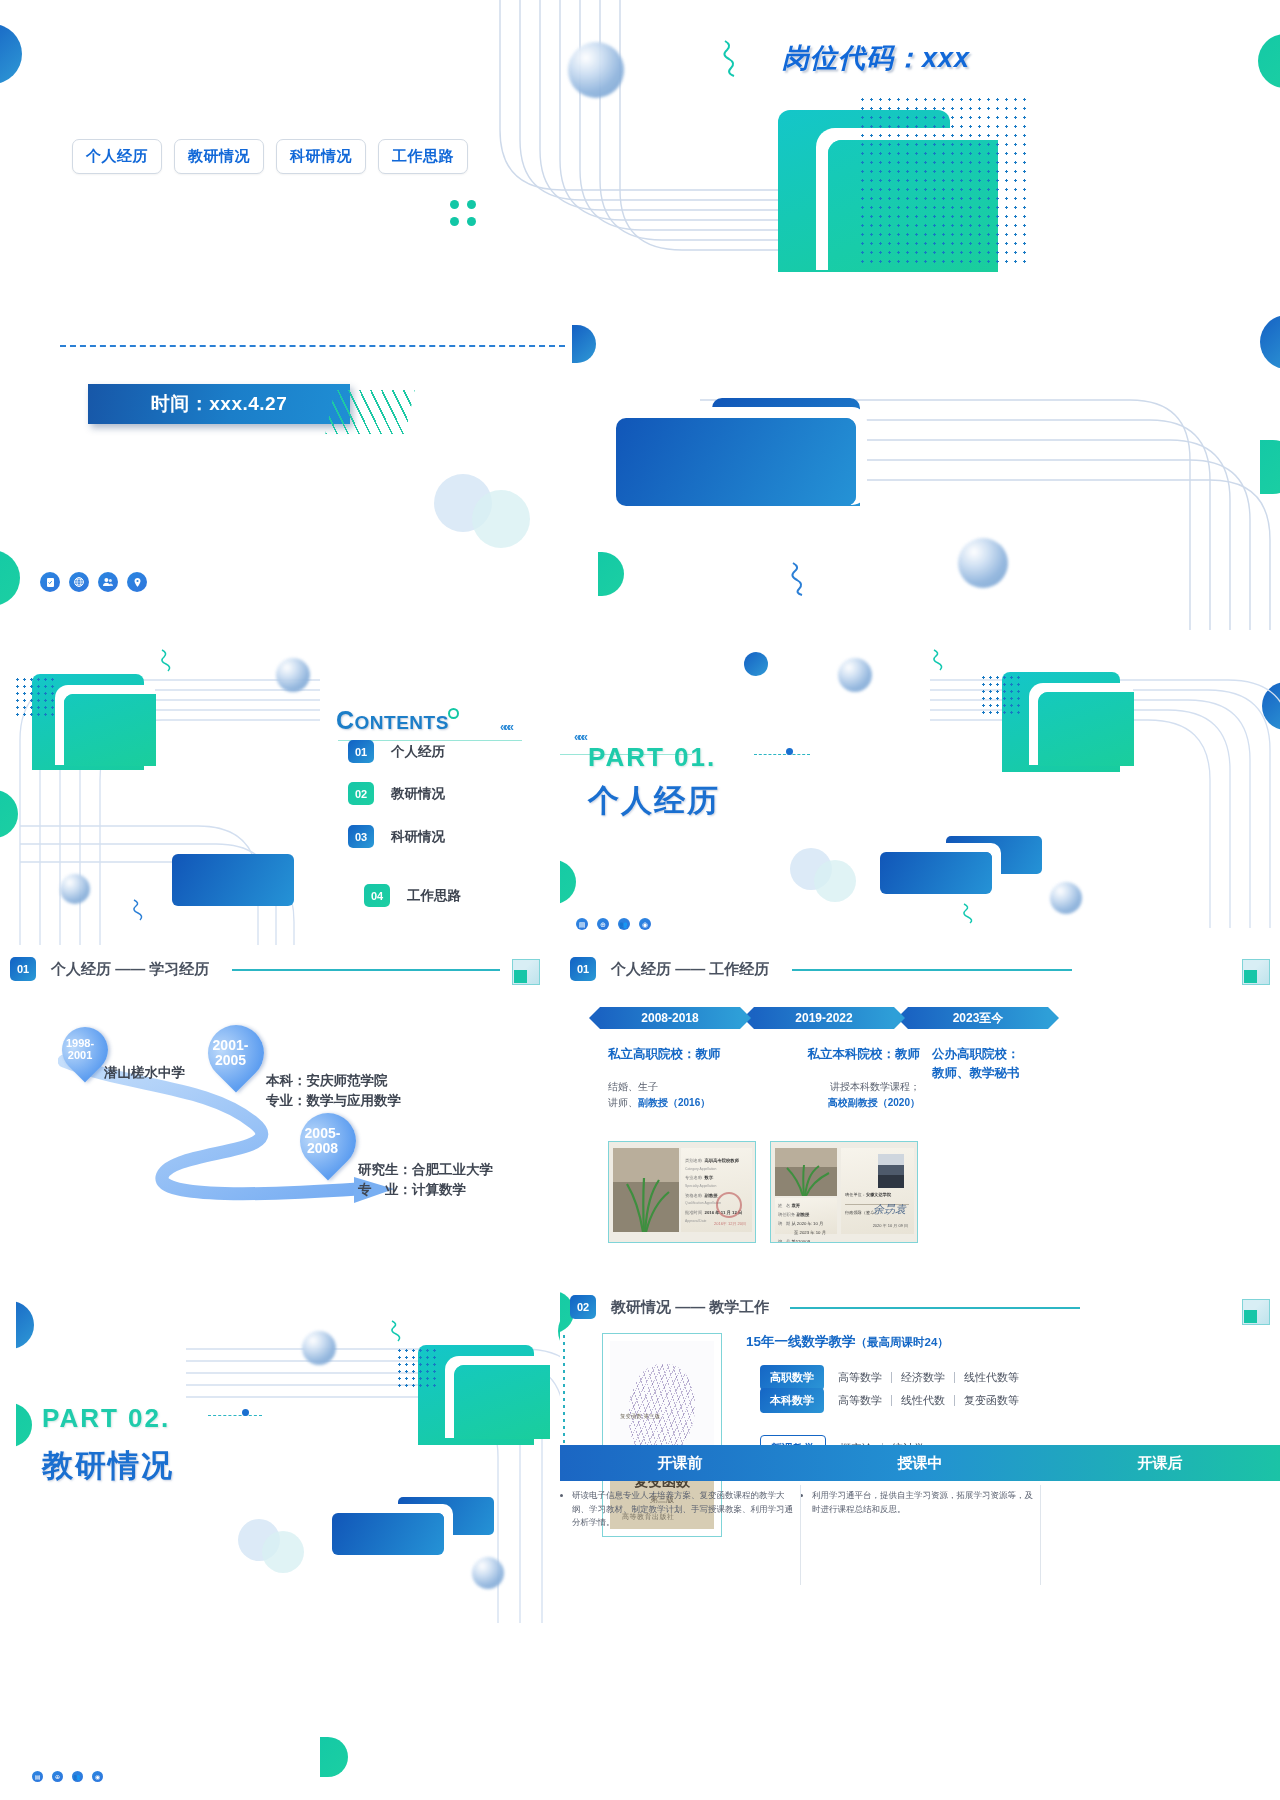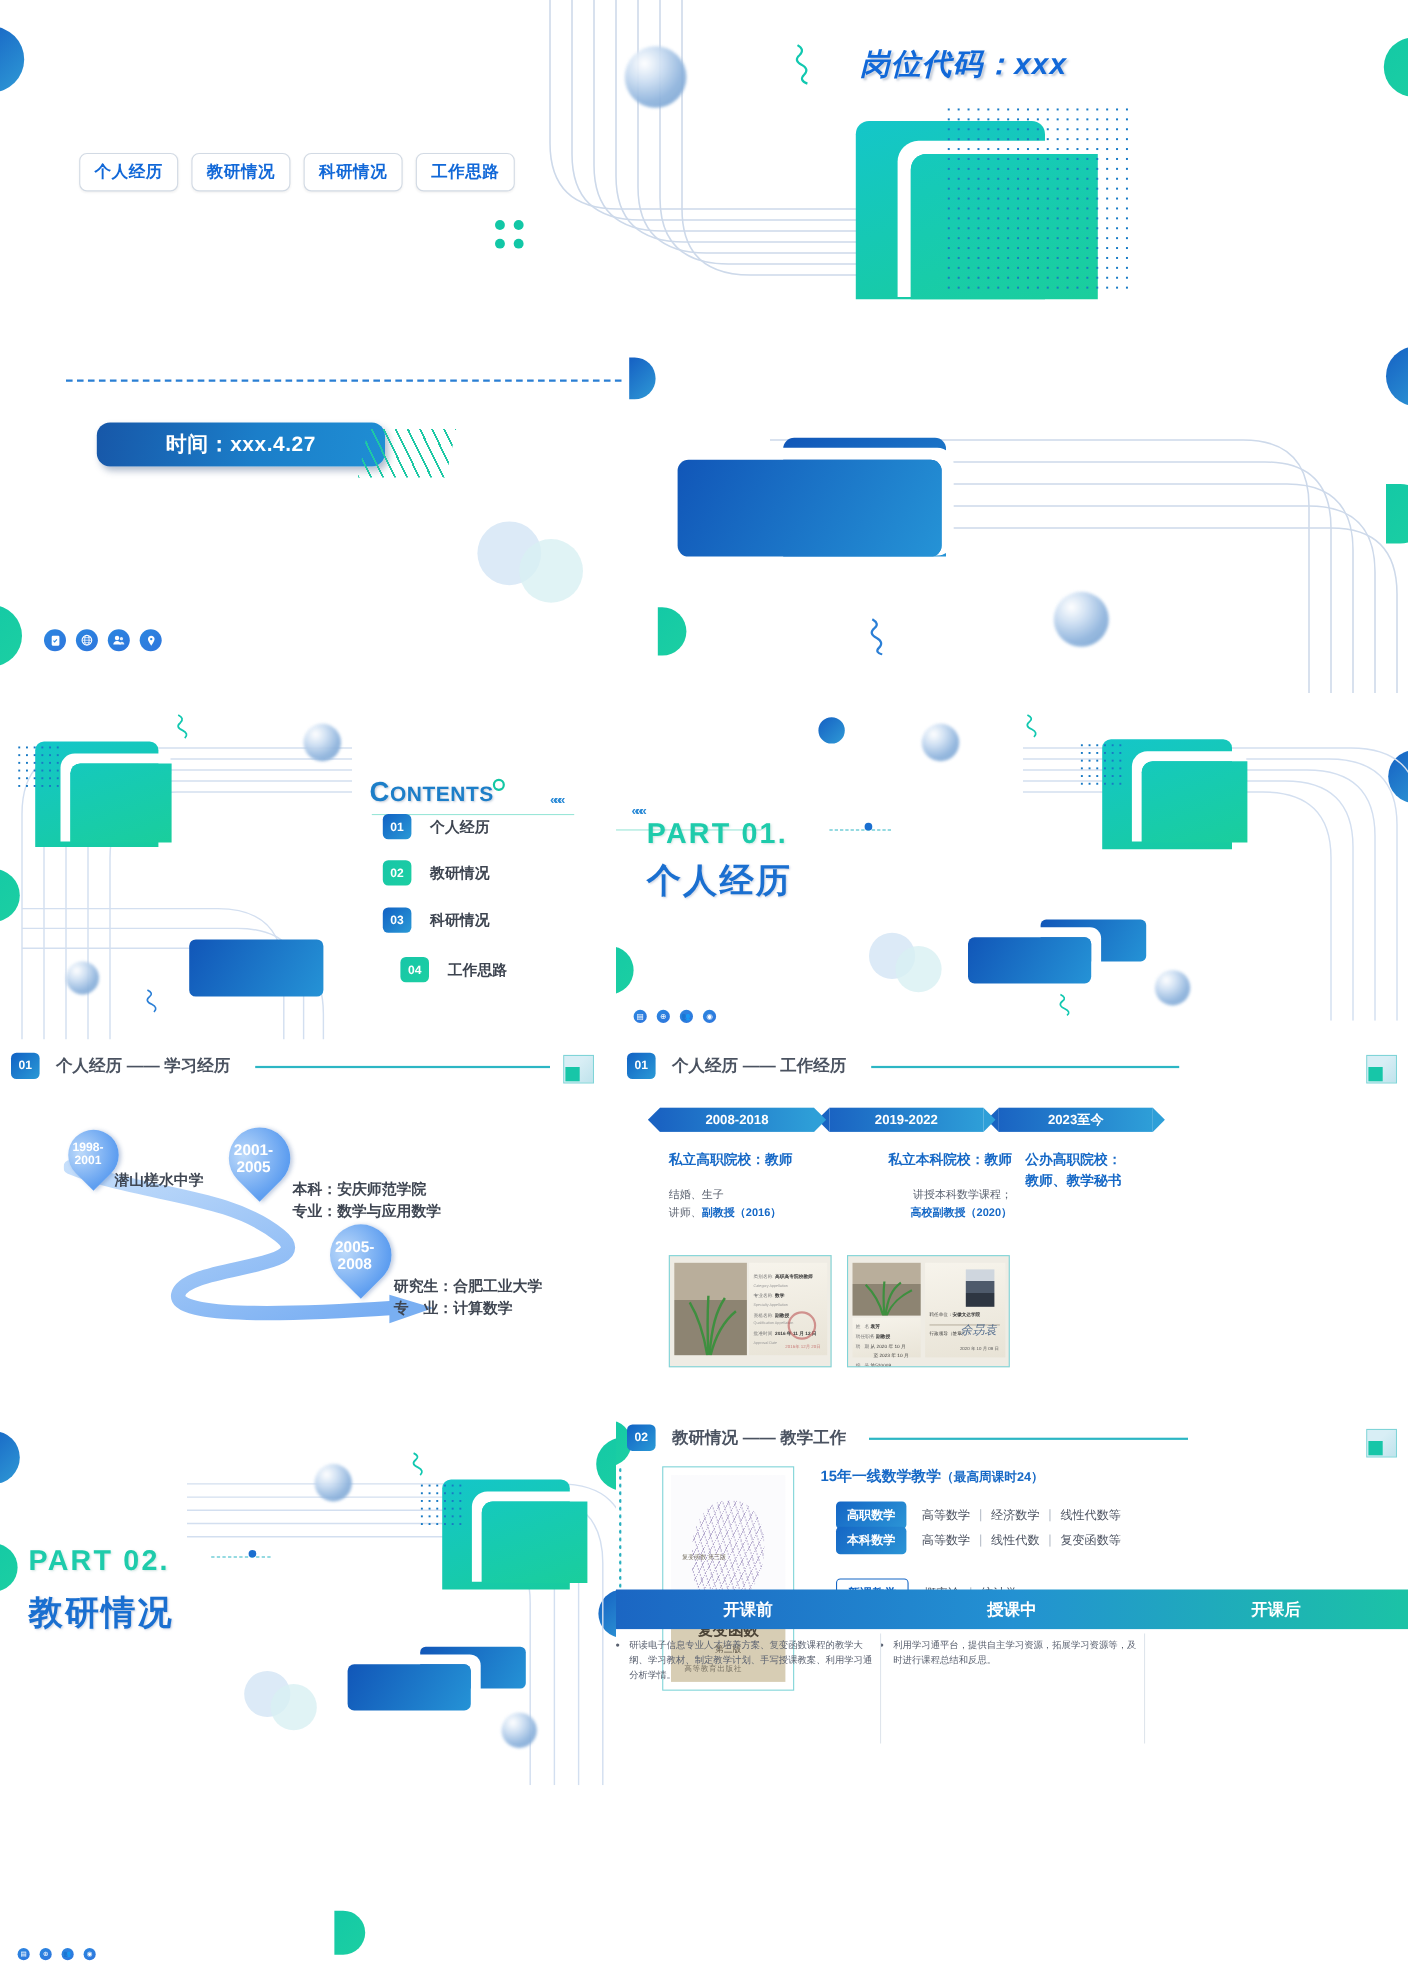--- a/index.html
+++ b/index.html
@@ -9,21 +9,21 @@
     background:#fff; overflow:hidden;
     font-family:"Liberation Sans","DejaVu Sans",sans-serif;
   }
   .slide { position:absolute; overflow:hidden; background:#fff; }
   
   #s1 { left:0;   top:0;    width:1280px; height:720px; }
   #s2 { left:0;   top:630px;width:560px;  height:315px; }
   #s3 { left:560px;top:630px;width:720px; height:315px; }
   #s4 { left:0;   top:945px;width:560px;  height:340px; }
   #s5 { left:560px;top:945px;width:720px; height:340px; }
-  #s6 { left:0;   top:1285px;width:560px; height:515px; }
+  #s6 { left:16px;   top:1285px;width:560px; height:515px; }
   #s7 { left:560px;top:1285px;width:720px;height:515px; }
 
   
   .halfcircle-r { position:absolute; border-radius:0 999px 999px 0; }
   .halfcircle-l { position:absolute; border-radius:999px 0 0 999px; }
   .circle { position:absolute; border-radius:50%; }
   .sphere { position:absolute; border-radius:50%;
      background:radial-gradient(circle at 32% 28%, #ffffff 0%, #cfe0f3 28%, #8fb4dd 62%, #6f9ccd 100%);
      filter:blur(1.4px); opacity:.92; }
   .dotgrid { position:absolute;
@@ -40,21 +40,21 @@
     padding:7px 13px; font-size:15px; font-weight:bold;
     color:#1168d8; background:#fff; letter-spacing:.5px;
     box-shadow:0 1px 2px rgba(0,0,0,.05);
   }
   .cover-title {
     position:absolute; font-size:27px; font-weight:bold; color:#1168d8;
     letter-spacing:1px; text-shadow:2px 2px 2px rgba(120,140,170,.45);
     white-space:nowrap;
   }
   .time-badge {
-    position:absolute; border-radius:12px; color:#fff; font-weight:bold;
+    position:absolute; border-radius:0; color:#fff; font-weight:bold;
     font-size:19px; display:flex; align-items:center; justify-content:center;
     background:linear-gradient(100deg,#1757a8 0%,#1b7ec9 55%,#1f8ed4 100%);
     box-shadow:3px 4px 7px rgba(30,60,110,.35);
     letter-spacing:.5px;
   }
   .hatch { position:absolute;
     background-image:repeating-linear-gradient(55deg,#1ec8a5 0 1.5px,transparent 1.5px 9px); }
 
   .iconrow { position:absolute; display:flex; gap:9px; align-items:center; }
   .ico { width:20px; height:20px; border-radius:50%;
@@ -369,21 +369,21 @@
     <div class="toc-label">个人经历</div>
   </div>
   <div class="toc-item" style="left:348px;top:152px;">
     <div class="toc-num g">02</div>
     <div class="toc-label">教研情况</div>
   </div>
   <div class="toc-item" style="left:348px;top:195px;">
     <div class="toc-num b">03</div>
     <div class="toc-label">科研情况</div>
   </div>
-  <div class="toc-item" style="left:348px;top:240px;padding-left:16px;">
+  <div class="toc-item" style="left:348px;top:254px;padding-left:16px;">
     <div class="toc-num g">04</div>
     <div class="toc-label">工作思路</div>
   </div>
 </div>
 
 <div class="slide" id="s3">
   <div class="halfcircle-l" style="right:-18px;top:52px;width:36px;height:48px;background:linear-gradient(135deg,#1560c3,#2f9ad6);"></div>
   <div class="halfcircle-r" style="left:-16px;top:230px;width:32px;height:44px;background:linear-gradient(135deg,#14c9a6,#1ccfa2);"></div>
   <div class="circle" style="left:184px;top:22px;width:24px;height:24px;background:linear-gradient(135deg,#1560c3,#2f9ad6);"></div>
 

